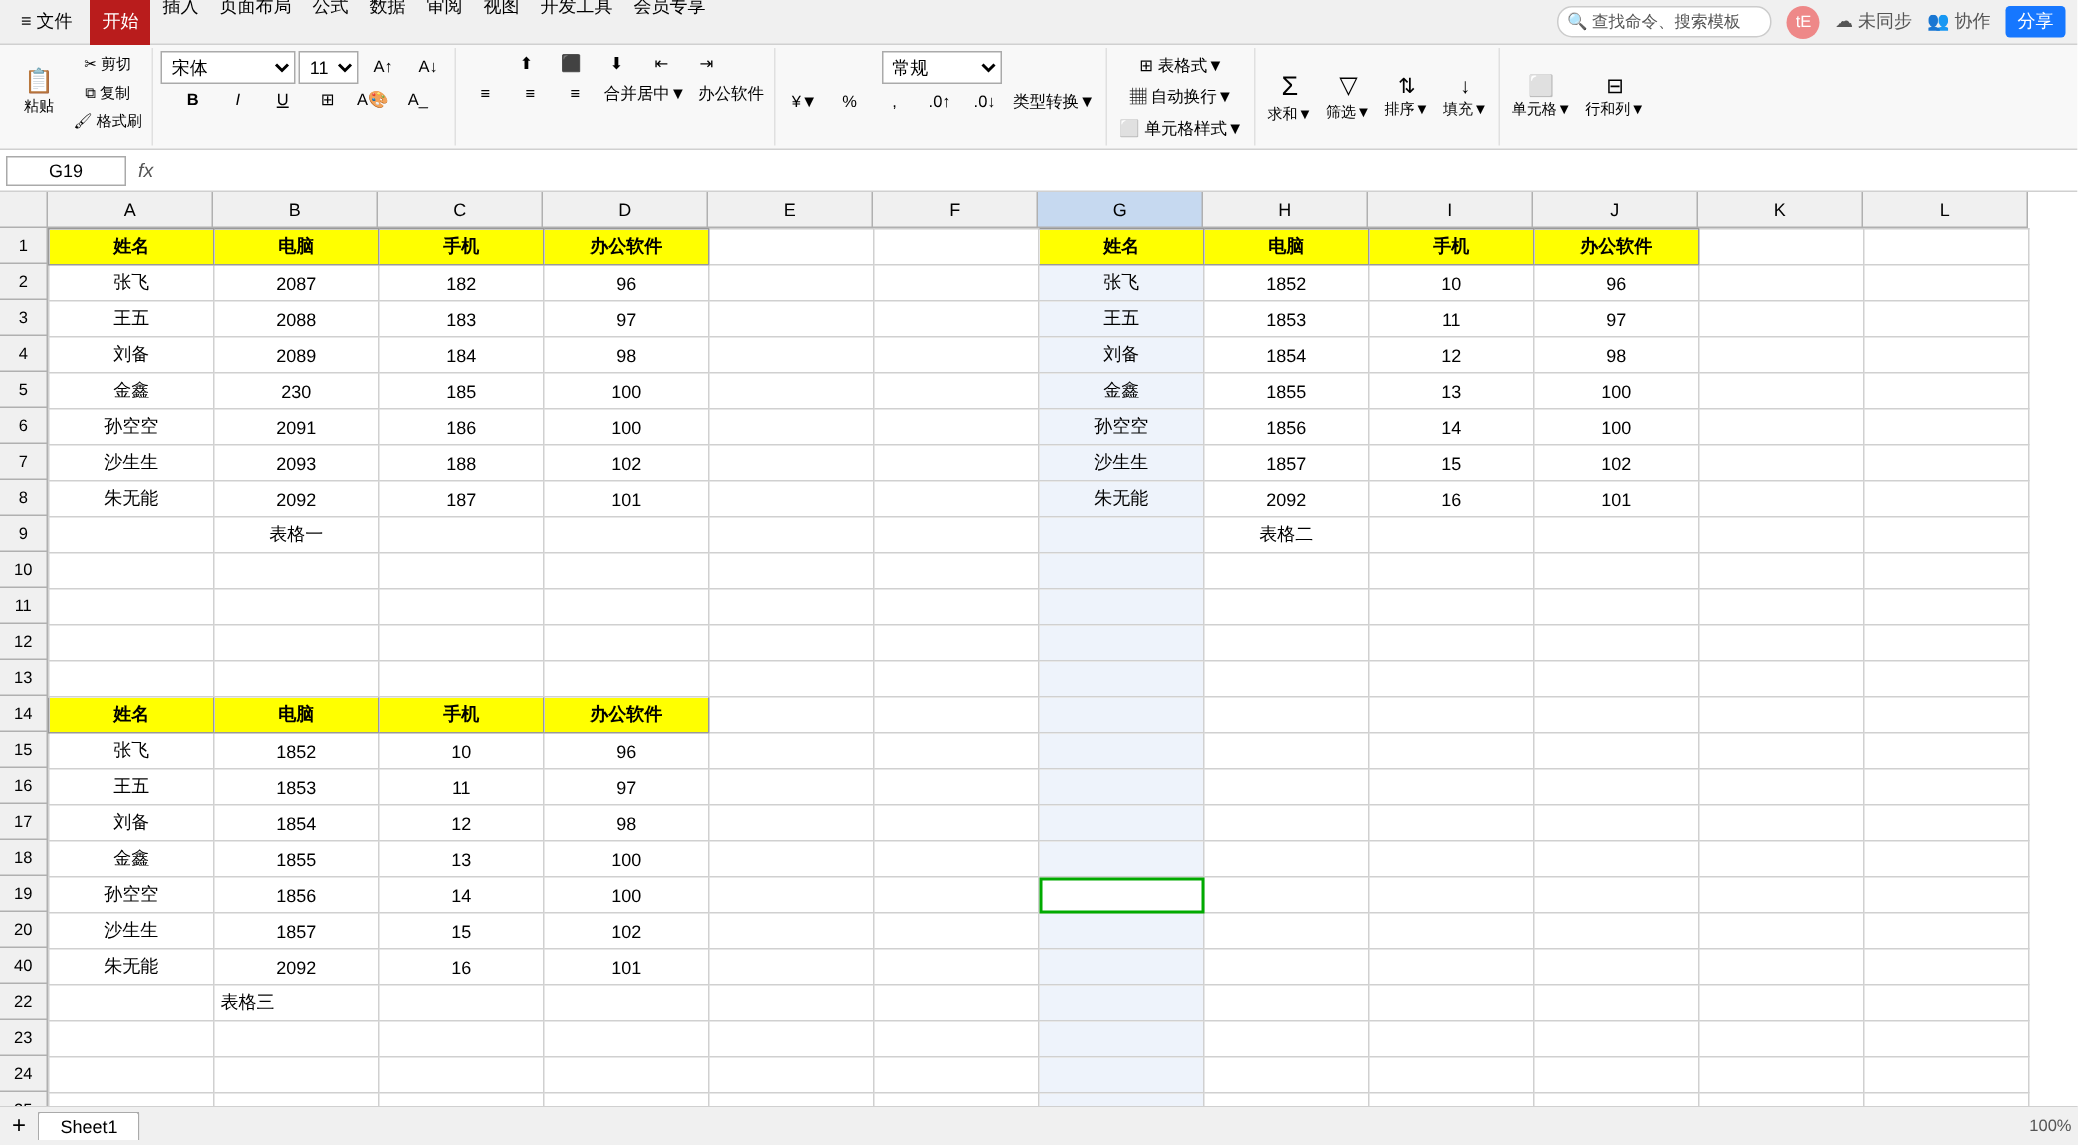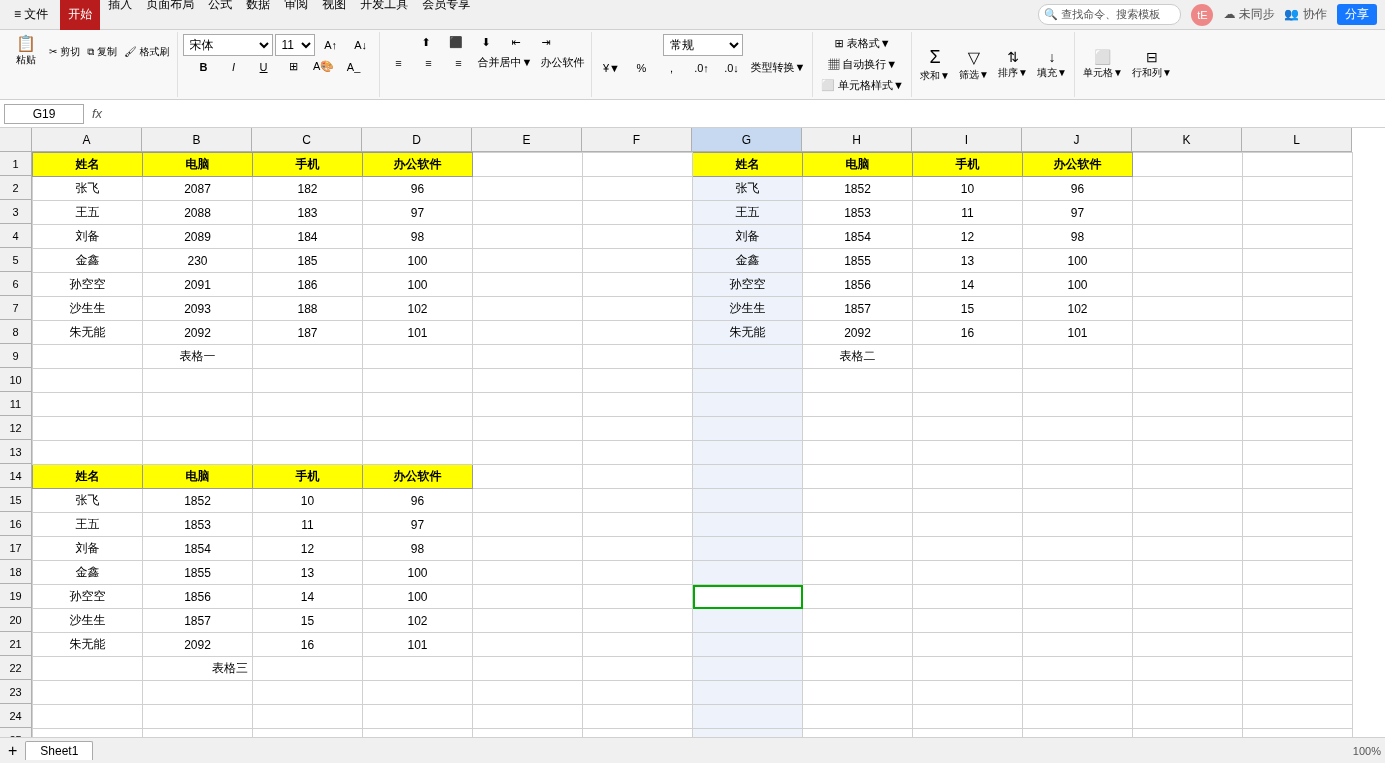--- a/index.html
+++ b/index.html
@@ -200,21 +200,21 @@
 
   <div class="ribbon">
     <div class="ribbon-toolbar" style="min-height:52px; display:flex; align-items:stretch; padding:2px 4px; gap:1px;">
 
       <div class="toolbar-group" style="flex-direction:column; align-items:flex-start; gap:1px;">
         <div style="display:flex; gap:2px; align-items:center;">
           <div class="tb-btn tb-btn-large">
             <span class="icon">📋</span>
             <span class="label">粘贴</span>
           </div>
-          <div style="display:flex; flex-direction:row; gap:1px;">
+          <div style="display:flex; flex-direction:column; gap:1px;">
             <div class="tb-btn">
                 <span class="label">✂ 剪切</span>
               </div>
             <div class="tb-btn">
                 <span class="label">⧉ 复制</span>
               </div>
             <div class="tb-btn">
                 <span class="label">🖌 格式刷</span>
               </div>
           </div>
@@ -350,21 +350,21 @@
         <div class="row-header">11</div>
         <div class="row-header">12</div>
         <div class="row-header">13</div>
         <div class="row-header">14</div>
         <div class="row-header">15</div>
         <div class="row-header">16</div>
         <div class="row-header">17</div>
         <div class="row-header">18</div>
         <div class="row-header">19</div>
         <div class="row-header">20</div>
-        <div class="row-header">21</div>
+        <div class="row-header">40</div>
         <div class="row-header">22</div>
         <div class="row-header">23</div>
         <div class="row-header">24</div>
         <div class="row-header">25</div>
         <div class="row-header">26</div>
 
       </div>
 
       <div style="overflow:auto; flex:1;">
         <table style="border-collapse:collapse; table-layout:fixed; width:auto;">
@@ -672,21 +672,21 @@
                 <td style="border: 1px solid rgb(208, 208, 208); height: 24px; padding: 0px 4px; font-size: 12px; text-align: center; white-space: nowrap; overflow: hidden; max-width: 110px; background: rgb(255, 255, 255);"></td>
                 <td style="border: 1px solid rgb(208, 208, 208); height: 24px; padding: 0px 4px; font-size: 12px; text-align: center; white-space: nowrap; overflow: hidden; max-width: 110px; background: rgb(238, 243, 251);"></td>
                 <td style="border: 1px solid rgb(208, 208, 208); height: 24px; padding: 0px 4px; font-size: 12px; text-align: center; white-space: nowrap; overflow: hidden; max-width: 110px; background: rgb(255, 255, 255);"></td>
                 <td style="border: 1px solid rgb(208, 208, 208); height: 24px; padding: 0px 4px; font-size: 12px; text-align: center; white-space: nowrap; overflow: hidden; max-width: 110px; background: rgb(255, 255, 255);"></td>
                 <td style="border: 1px solid rgb(208, 208, 208); height: 24px; padding: 0px 4px; font-size: 12px; text-align: center; white-space: nowrap; overflow: hidden; max-width: 110px; background: rgb(255, 255, 255);"></td>
                 <td style="border: 1px solid rgb(208, 208, 208); height: 24px; padding: 0px 4px; font-size: 12px; text-align: center; white-space: nowrap; overflow: hidden; max-width: 110px; background: rgb(255, 255, 255);"></td>
                 <td style="border: 1px solid rgb(208, 208, 208); height: 24px; padding: 0px 4px; font-size: 12px; text-align: center; white-space: nowrap; overflow: hidden; max-width: 110px; background: rgb(255, 255, 255);"></td>
               </tr>
               <tr>
                 <td style="border: 1px solid rgb(208, 208, 208); height: 24px; padding: 0px 4px; font-size: 12px; text-align: center; white-space: nowrap; overflow: hidden; max-width: 110px; background: rgb(255, 255, 255);"></td>
-                <td style="border: 1px solid rgb(208, 208, 208); height: 24px; padding: 0px 4px; font-size: 12px; text-align: right; white-space: nowrap; overflow: hidden; max-width: 110px;">表格三</td>
+                <td style="border: 1px solid rgb(208, 208, 208); height: 24px; padding: 0px 4px; font-size: 12px; text-align: left; white-space: nowrap; overflow: hidden; max-width: 110px;">表格三</td>
                 <td style="border: 1px solid rgb(208, 208, 208); height: 24px; padding: 0px 4px; font-size: 12px; text-align: center; white-space: nowrap; overflow: hidden; max-width: 110px; background: rgb(255, 255, 255);"></td>
                 <td style="border: 1px solid rgb(208, 208, 208); height: 24px; padding: 0px 4px; font-size: 12px; text-align: center; white-space: nowrap; overflow: hidden; max-width: 110px; background: rgb(255, 255, 255);"></td>
                 <td style="border: 1px solid rgb(208, 208, 208); height: 24px; padding: 0px 4px; font-size: 12px; text-align: center; white-space: nowrap; overflow: hidden; max-width: 110px; background: rgb(255, 255, 255);"></td>
                 <td style="border: 1px solid rgb(208, 208, 208); height: 24px; padding: 0px 4px; font-size: 12px; text-align: center; white-space: nowrap; overflow: hidden; max-width: 110px; background: rgb(255, 255, 255);"></td>
                 <td style="border: 1px solid rgb(208, 208, 208); height: 24px; padding: 0px 4px; font-size: 12px; text-align: center; white-space: nowrap; overflow: hidden; max-width: 110px; background: rgb(238, 243, 251);"></td>
                 <td style="border: 1px solid rgb(208, 208, 208); height: 24px; padding: 0px 4px; font-size: 12px; text-align: center; white-space: nowrap; overflow: hidden; max-width: 110px; background: rgb(255, 255, 255);"></td>
                 <td style="border: 1px solid rgb(208, 208, 208); height: 24px; padding: 0px 4px; font-size: 12px; text-align: center; white-space: nowrap; overflow: hidden; max-width: 110px; background: rgb(255, 255, 255);"></td>
                 <td style="border: 1px solid rgb(208, 208, 208); height: 24px; padding: 0px 4px; font-size: 12px; text-align: center; white-space: nowrap; overflow: hidden; max-width: 110px; background: rgb(255, 255, 255);"></td>
                 <td style="border: 1px solid rgb(208, 208, 208); height: 24px; padding: 0px 4px; font-size: 12px; text-align: center; white-space: nowrap; overflow: hidden; max-width: 110px; background: rgb(255, 255, 255);"></td>
                 <td style="border: 1px solid rgb(208, 208, 208); height: 24px; padding: 0px 4px; font-size: 12px; text-align: center; white-space: nowrap; overflow: hidden; max-width: 110px; background: rgb(255, 255, 255);"></td>

